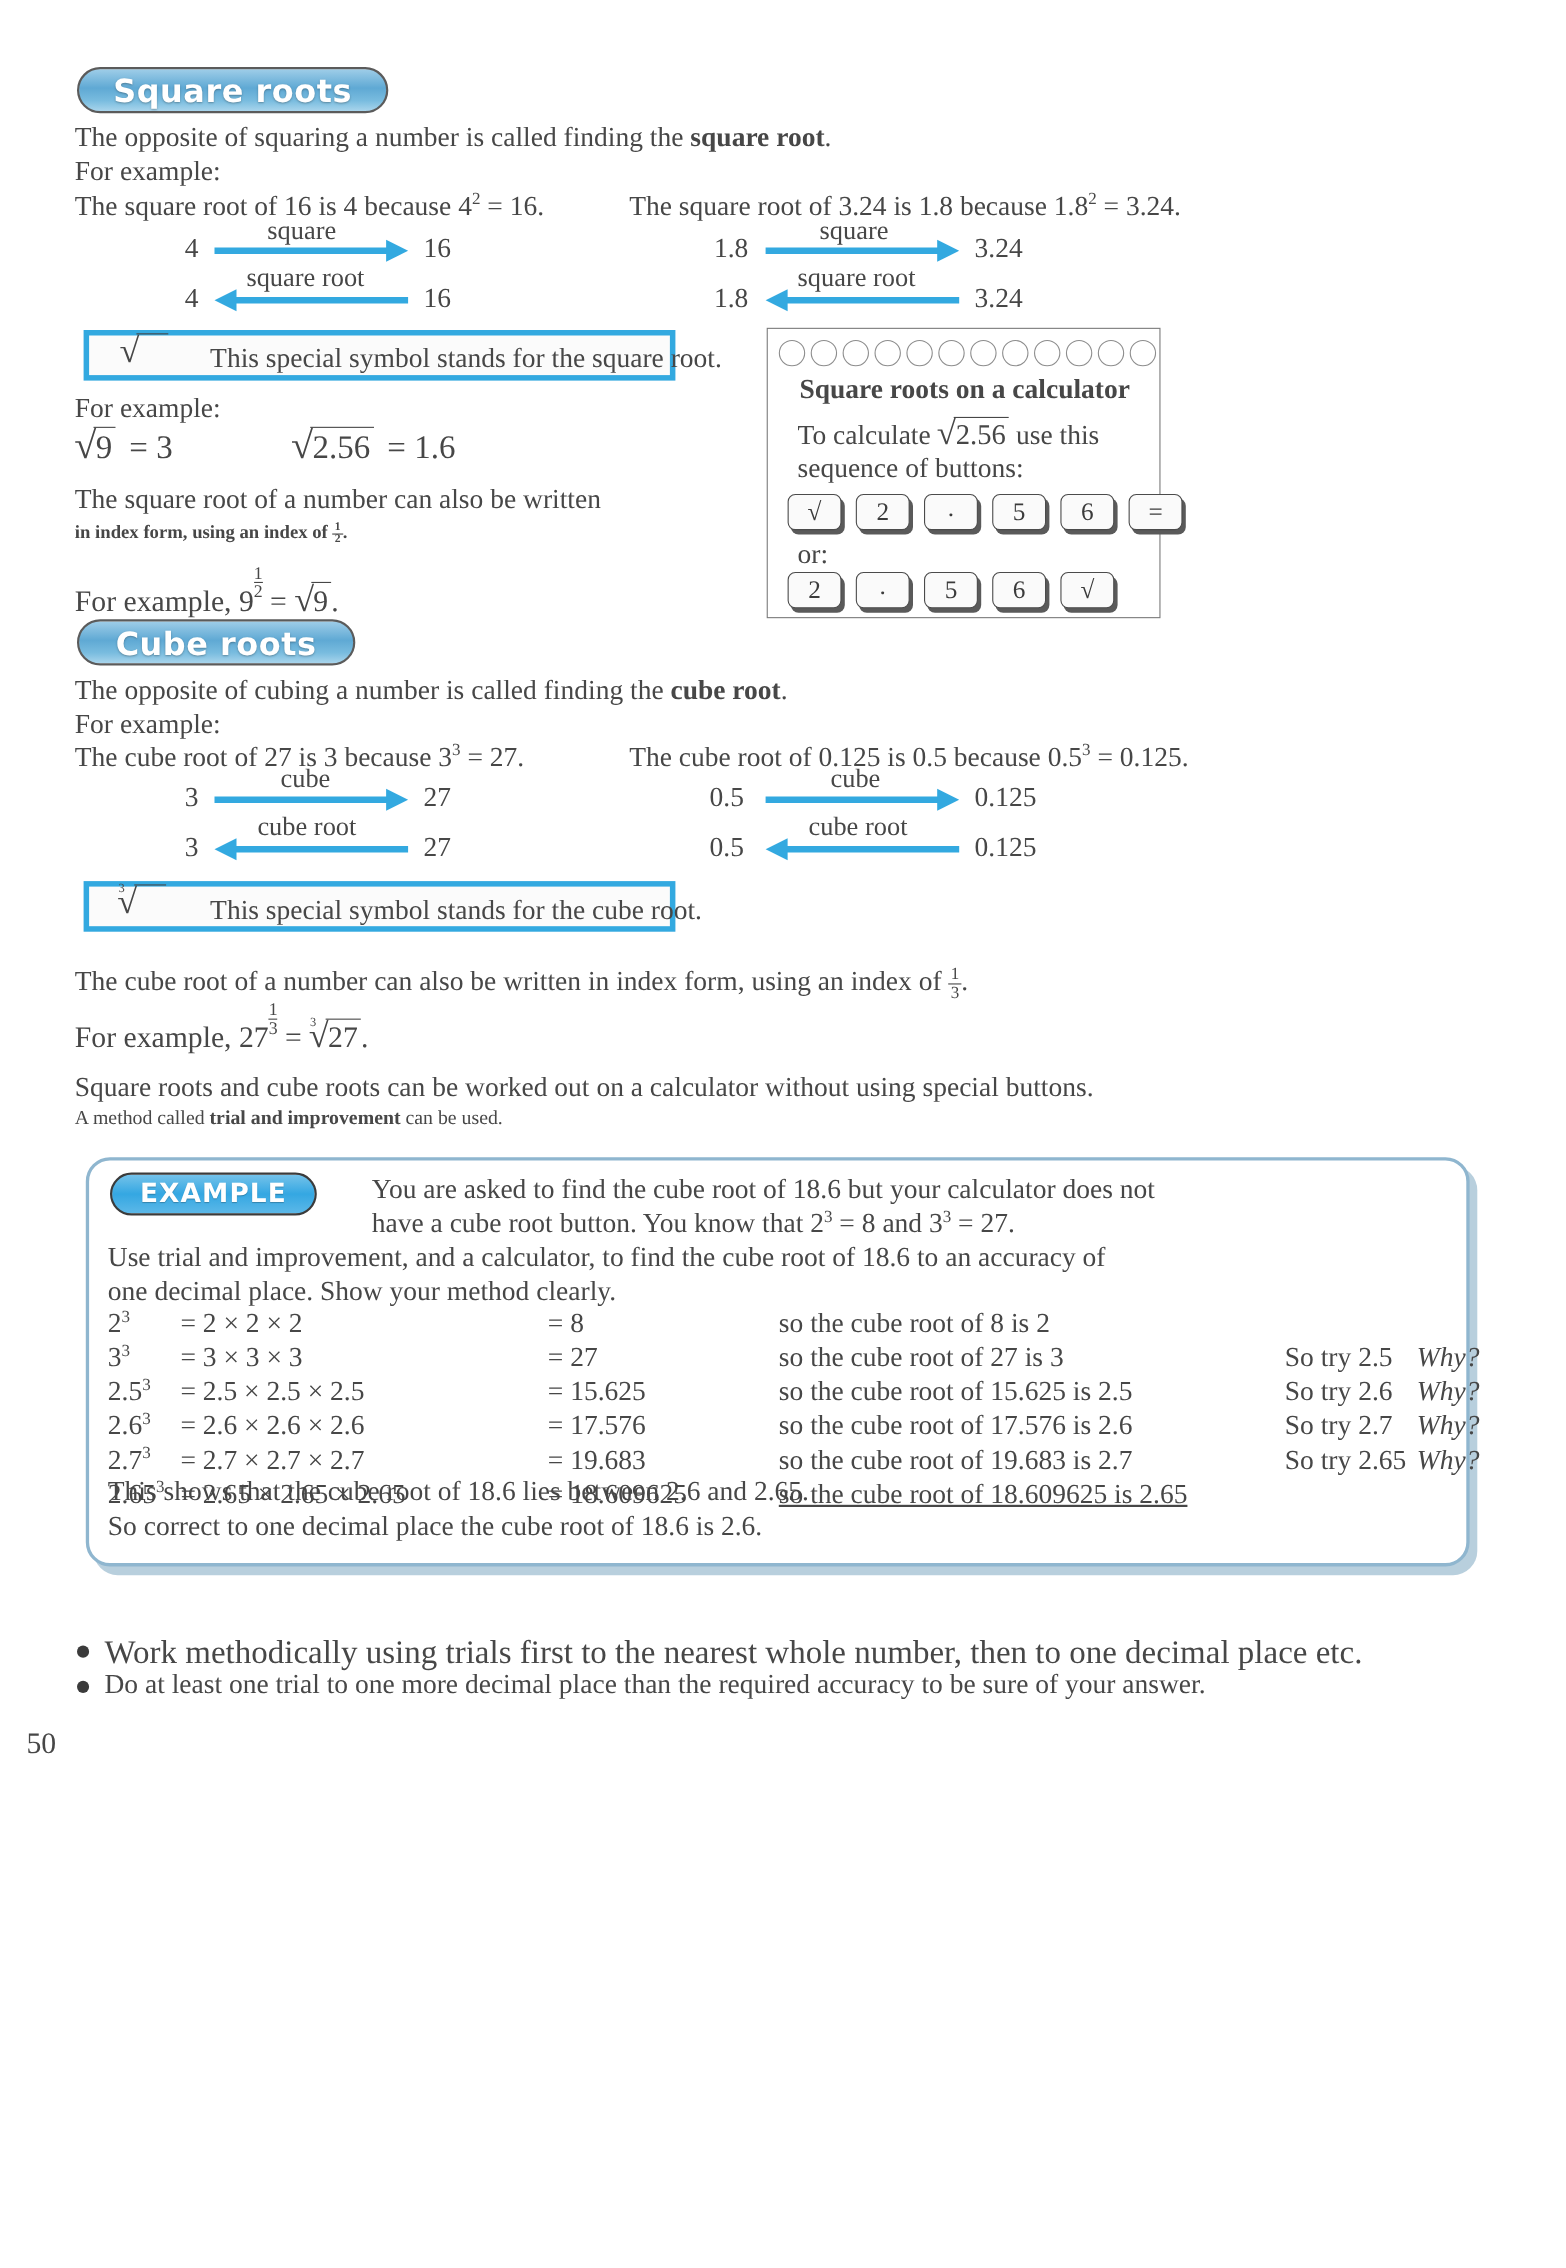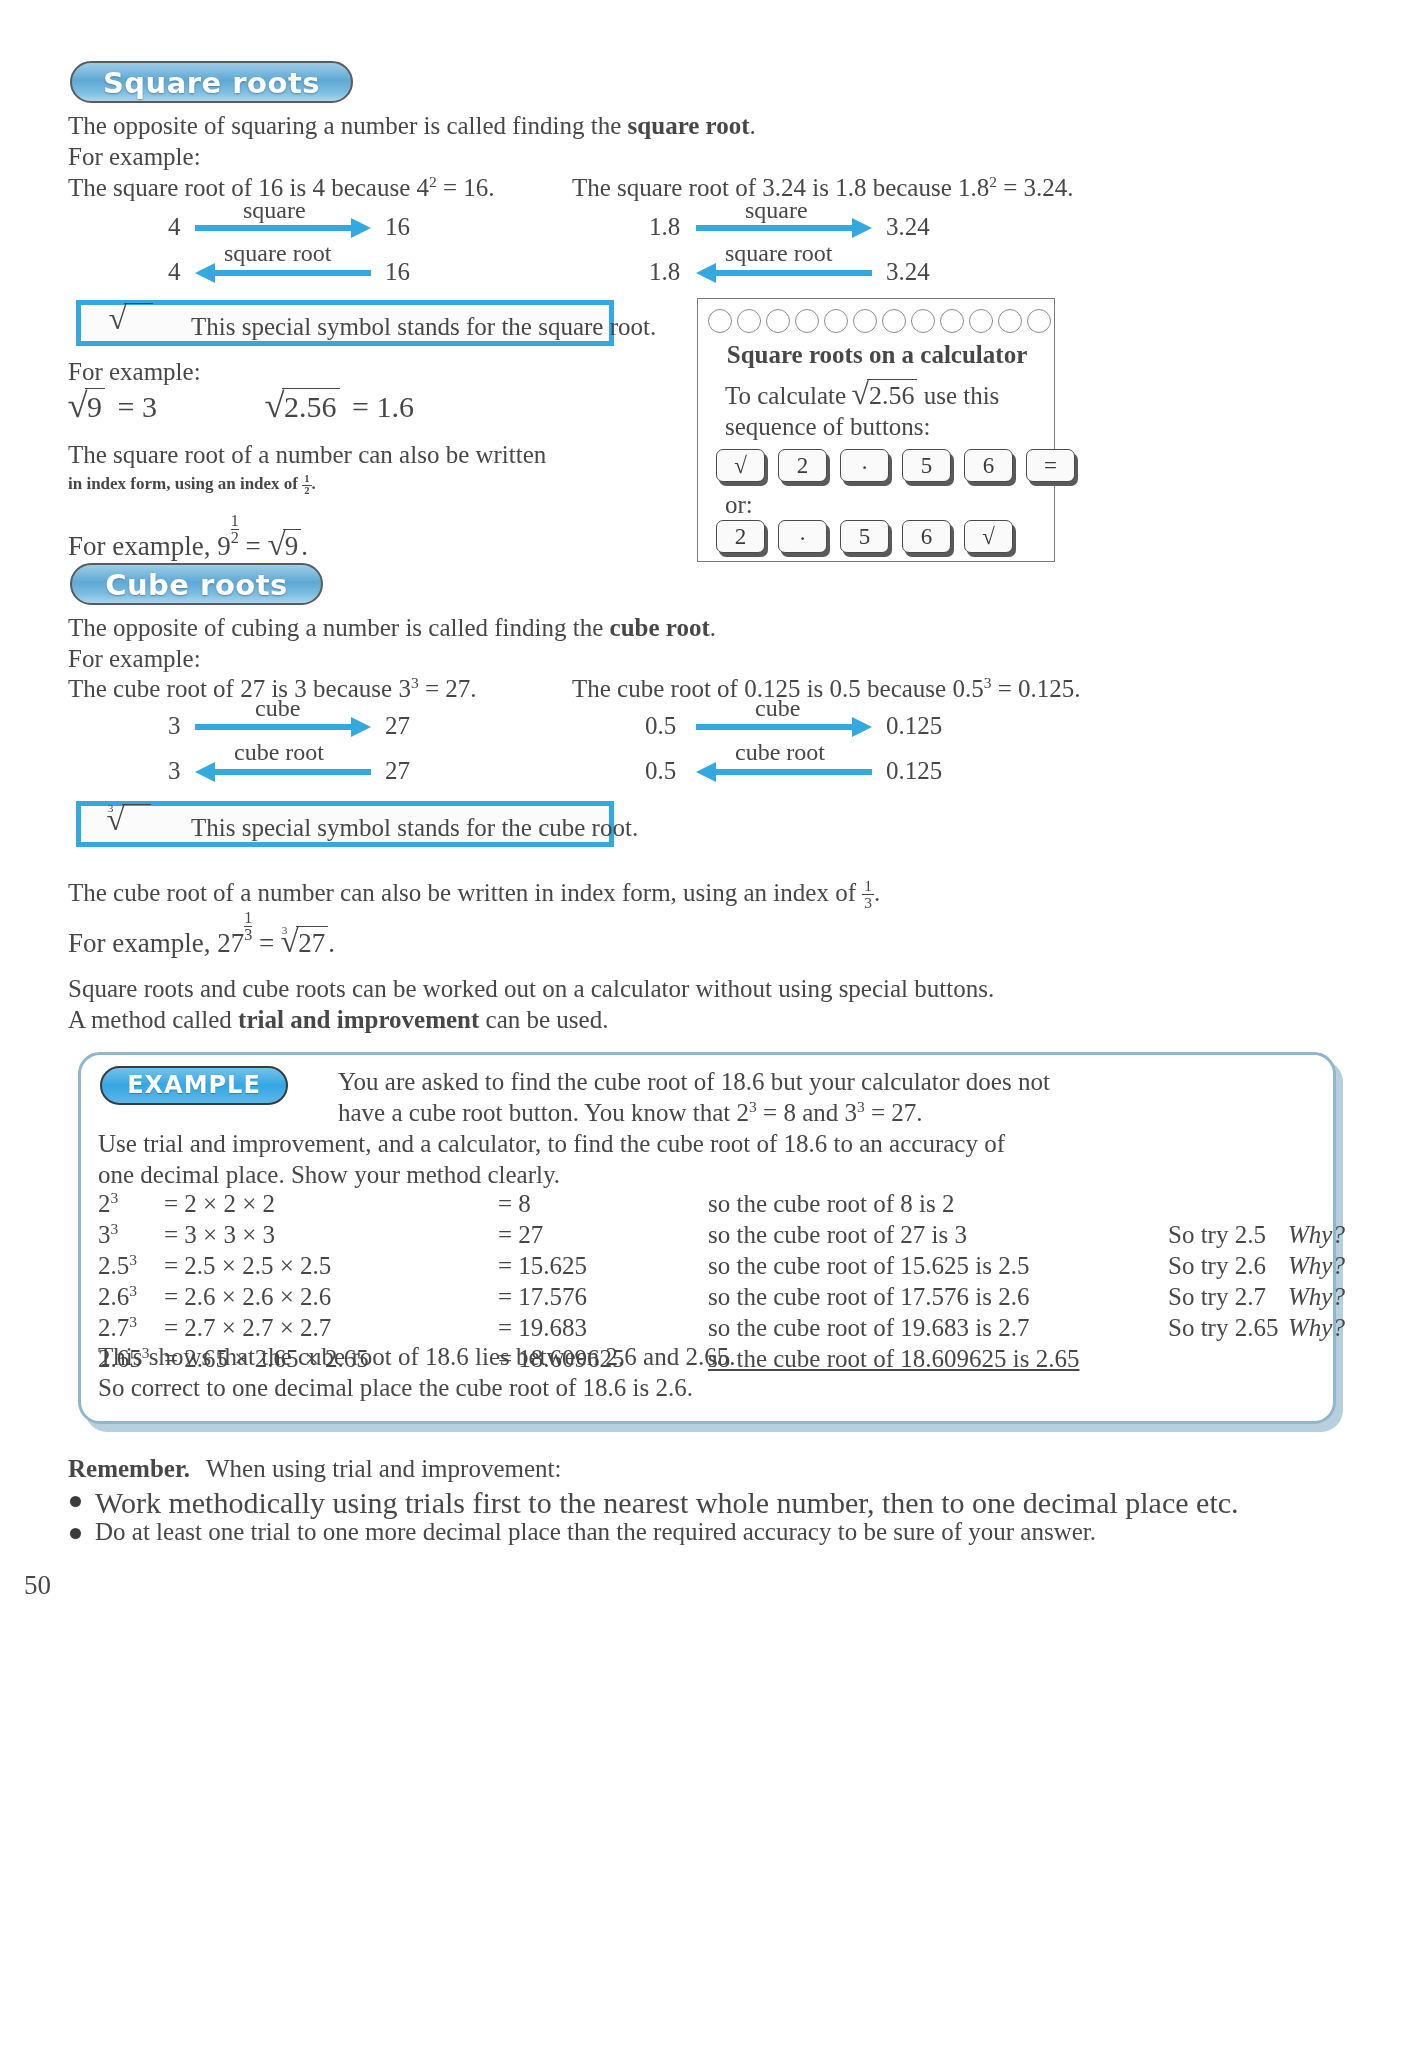--- a/index.html
+++ b/index.html
@@ -281,21 +281,21 @@
 
   <div class="t" style="left:68px;top:878px;font-size:25px;">
     <span>The cube root of a number can also be written in index form, using an index of </span><span class="frac"><span class="num">1</span><span class="den">3</span></span><span>.</span>
   </div>
 
   <div class="t" style="left:68px;top:912px;font-size:27px;">
     <span>For example, 27</span><span class="supfrac"><span class="ff"><span class="num">1</span><span class="den">3</span></span></span><span> = </span><span class="rad"><span class="idx">3</span><span class="sign">√</span><span class="rcont"><span>27</span></span></span><span>.</span>
   </div>
 
   <div class="t" style="left:68px;top:975px;font-size:25px;">Square roots and cube roots can be worked out on a calculator without using special buttons.</div>
-  <div class="t" style="left:68px;top:1006px;font-size:25px;">
+  <div class="t" style="left:68px;top:1006px;font-size:18px;">
     <span>A method called </span><span class="b">trial and improvement</span><span> can be used.</span>
   </div>
 
   <div class="exbox" style="left:78px;top:1052px;width:1258px;height:372px;"></div>
 
   <div class="expill" style="left:100px;top:1066px;width:188px;height:39px;font-size:24px;line-height:35px;">
     <span>EXAMPLE</span>
   </div>
 
   <div class="t" style="left:338px;top:1068px;font-size:25px;">You are asked to find the cube root of 18.6 but your calculator does not</div>
@@ -336,23 +336,20 @@
       <div class="t" style="left: 1190px; top: 124px; font-size: 25px; font-style: italic;">Why?</div>
       <div class="t" style="left: 0px; top: 155px; font-size: 25px;">2.65<sup class="exp">3</sup></div>
       <div class="t" style="left: 66px; top: 155px; font-size: 25px;">= 2.65 × 2.65 × 2.65</div>
       <div class="t" style="left: 400px; top: 155px; font-size: 25px;">= 18.609625</div>
       <div class="t" style="left: 610px; top: 155px; font-size: 25px; text-decoration: underline;">so the cube root of 18.609625 is 2.65</div>
     </div>
 
   <div class="t" style="left:98px;top:1343px;font-size:25px;">This shows that the cube root of 18.6 lies between 2.6 and 2.65.</div>
   <div class="t" style="left:98px;top:1374px;font-size:25px;">So correct to one decimal place the cube root of 18.6 is 2.6.</div>
 
-  <div class="t" style="left:68px;top:1455px;font-size:25px;">
-    <span class="b">Remember.</span><span style="margin-left:16px;">When using trial and improvement:</span>
-  </div>
   <div class="bullet" style="left:70px;top:1496px;"></div>
   <div class="t" style="left:95px;top:1486px;font-size:30px;">Work methodically using trials first to the nearest whole number, then to one decimal place etc.</div>
   <div class="bullet" style="left:70px;top:1528px;"></div>
   <div class="t" style="left:95px;top:1518px;font-size:25px;">Do at least one trial to one more decimal place than the required accuracy to be sure of your answer.</div>
 
   <div class="t" style="left:24px;top:1570px;font-size:27px;">50</div>
 
 </div>
 
 </body></html>

